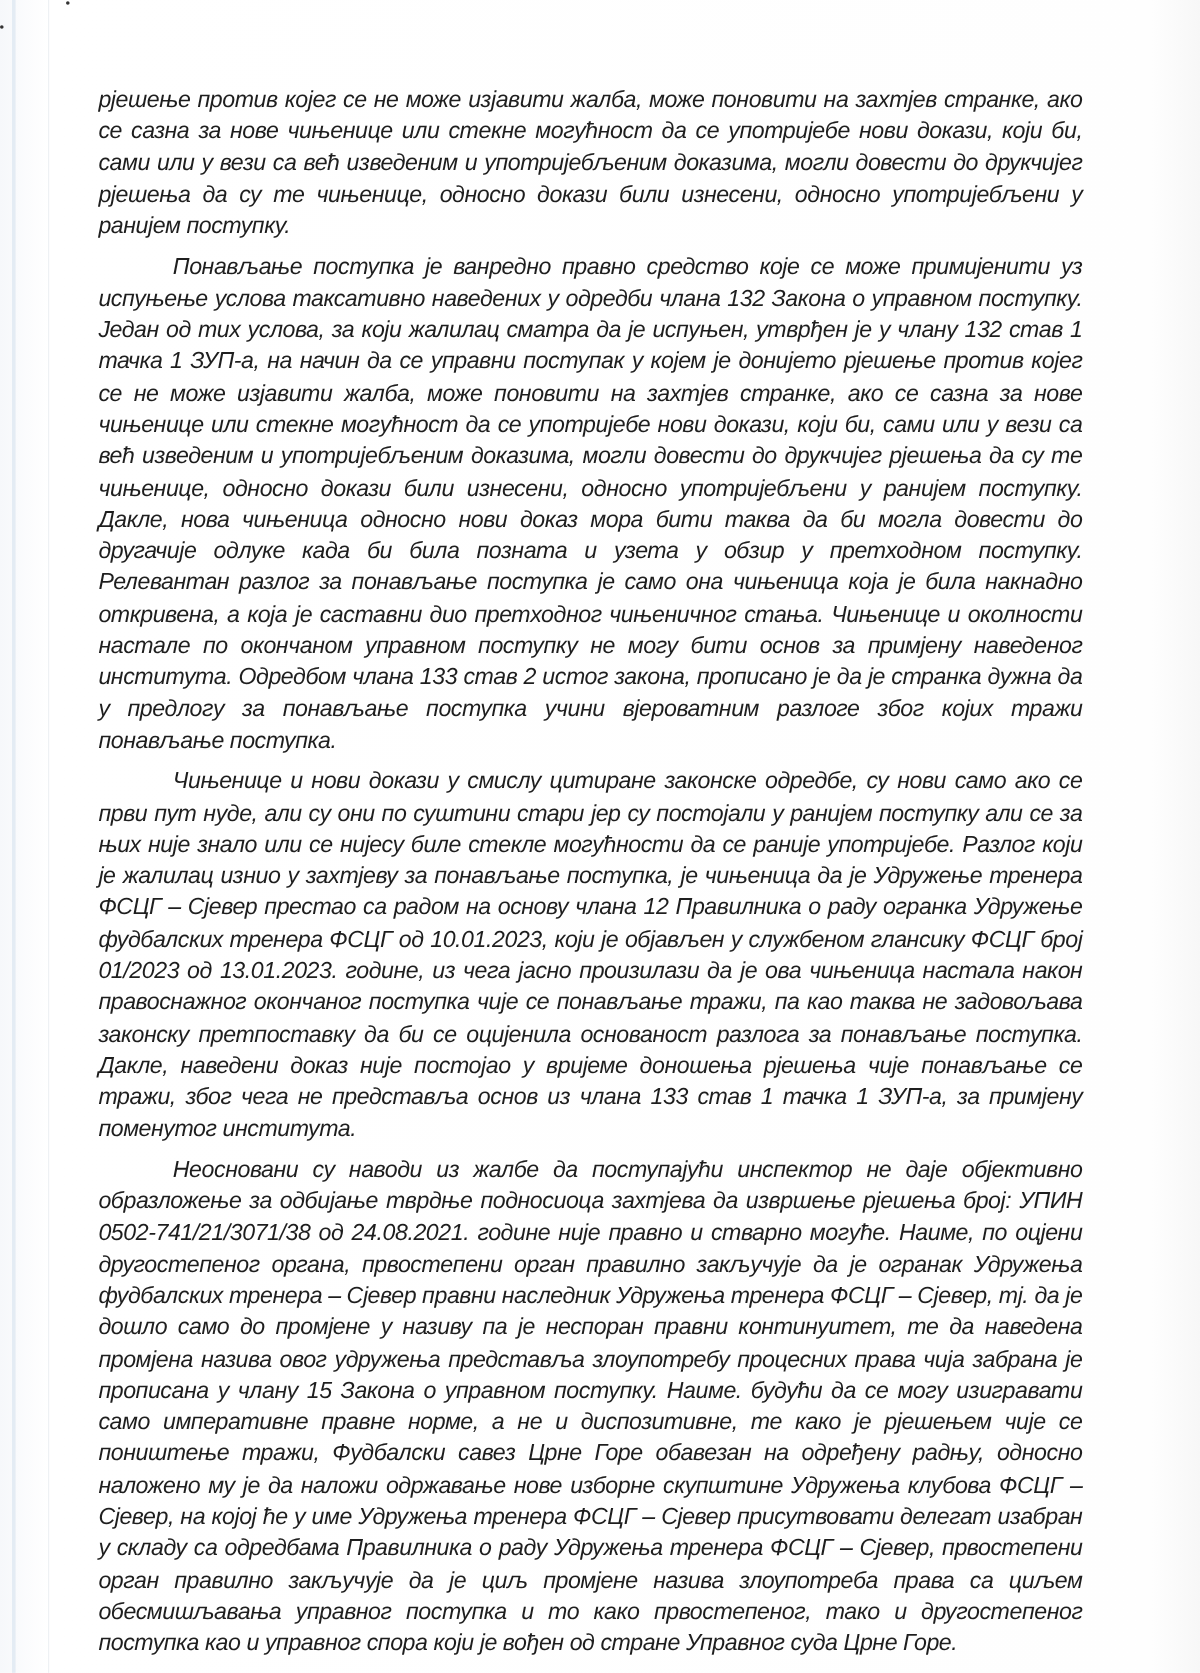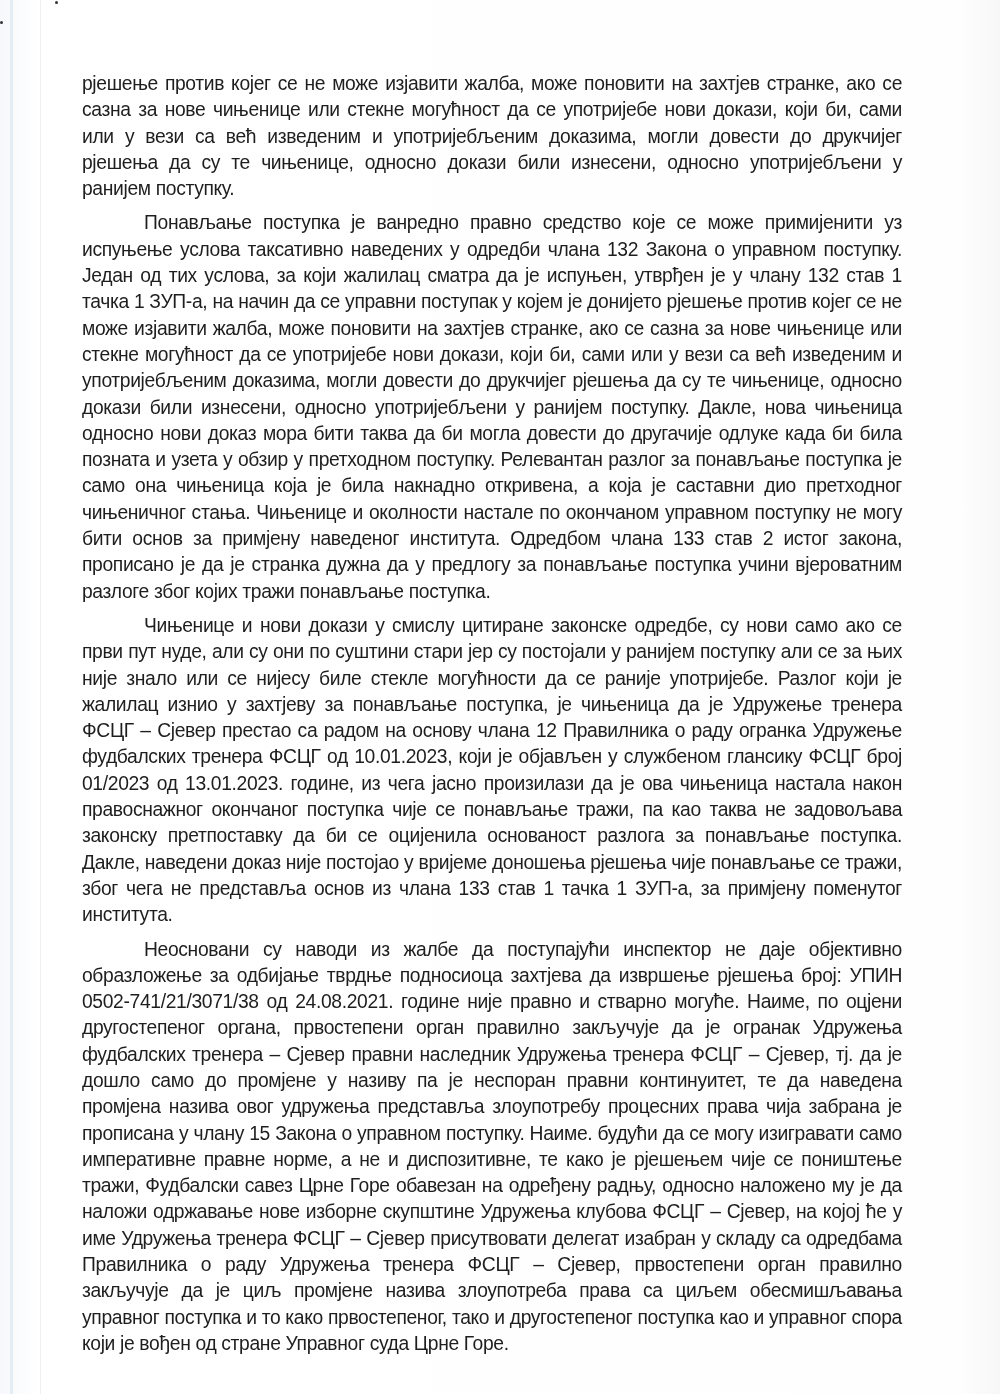--- a/index.html
+++ b/index.html
@@ -46,20 +46,21 @@
       font-size: 19.3px;
       line-height: 26.3px;
       color: #1e1e1e;
       text-align: justify;
       letter-spacing: -0.35px;
       font-stretch: condensed;
     }
     .para {
       margin: 0;
       padding: 0;
+      font-style: italic;
     }
     .para.indent {
       text-indent: 62px;
     }
     .gap {
       height: 8px;
     }
   </style>
 </head>
 <body>

